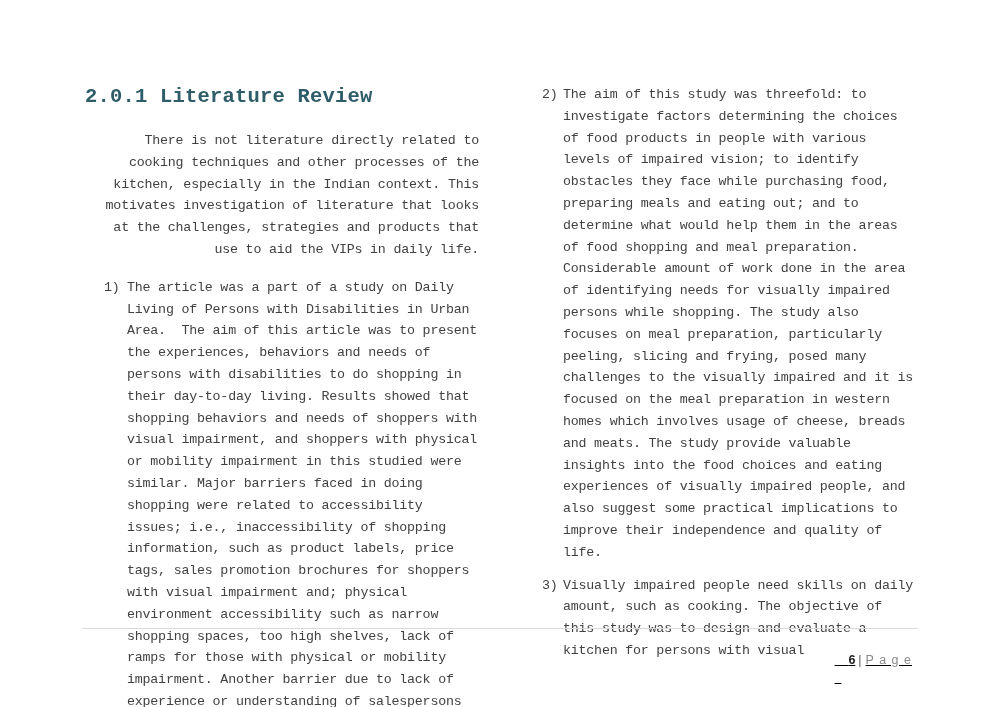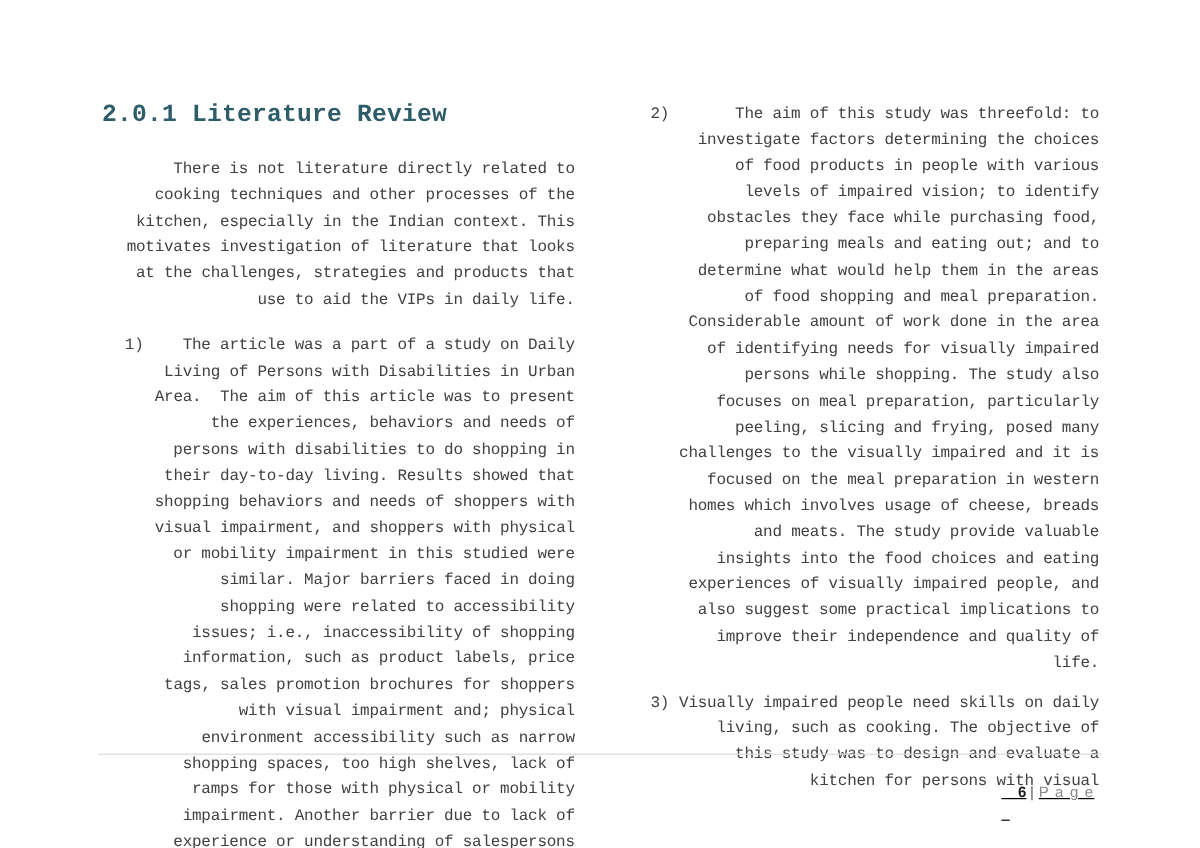--- a/index.html
+++ b/index.html
@@ -65,21 +65,20 @@
     flex: 0 0 21px;
   }
   .list-item + .list-item {
     margin-top: 11px;
   }
   .num {
     white-space: nowrap;
   }
   .item-text {
     flex: 1 1 auto;
-    text-align: right;
   }
   .footer-rule {
     position: absolute;
     left: 82px;
     top: 628px;
     width: 836px;
     height: 0;
     border-top: 1px solid #d9d9d9;
   }
   .footer {
@@ -122,21 +121,21 @@
 
   <div class="col col-right">
 
     <div class="list-item body-text">
       <span class="num">2)</span>
       <span class="item-text">The aim of this study was threefold: to investigate factors determining the choices of food products in people with various levels of impaired vision; to identify obstacles they face while purchasing food, preparing meals and eating out; and to determine what would help them in the areas of food shopping and meal preparation. Considerable amount of work done in the area of identifying needs for visually impaired persons while shopping. The study also focuses on meal preparation, particularly peeling, slicing and frying, posed many challenges to the visually impaired and it is focused on the meal preparation in western homes which involves usage of cheese, breads and meats. The study provide valuable insights into the food choices and eating experiences of visually impaired people, and also suggest some practical implications to improve their independence and quality of life.</span>
     </div>
 
     <div class="list-item body-text">
       <span class="num">3)</span>
-      <span class="item-text">Visually impaired people need skills on daily living, such as cooking. The objective of this study was to design and evaluate a kitchen for persons with visual</span>
+      <span class="item-text">Visually impaired people need skills on daily amount, such as cooking. The objective of this study was to design and evaluate a kitchen for persons with visual</span>
     </div>
   </div>
 
   <div class="footer-rule"></div>
 
   <div class="footer">
     <span class="page-num">6</span><span class="sep">|</span><span class="page-word">P a g e</span>
   </div>
 
 </div>

